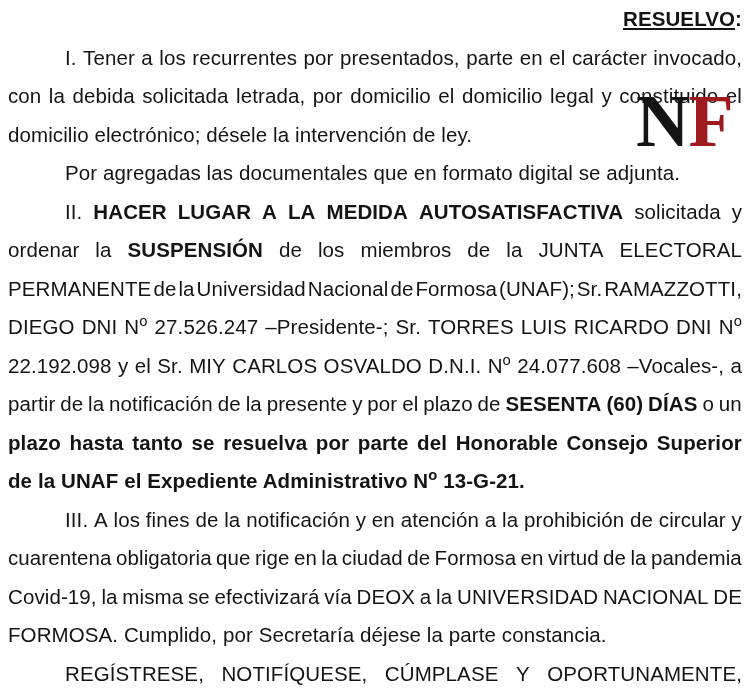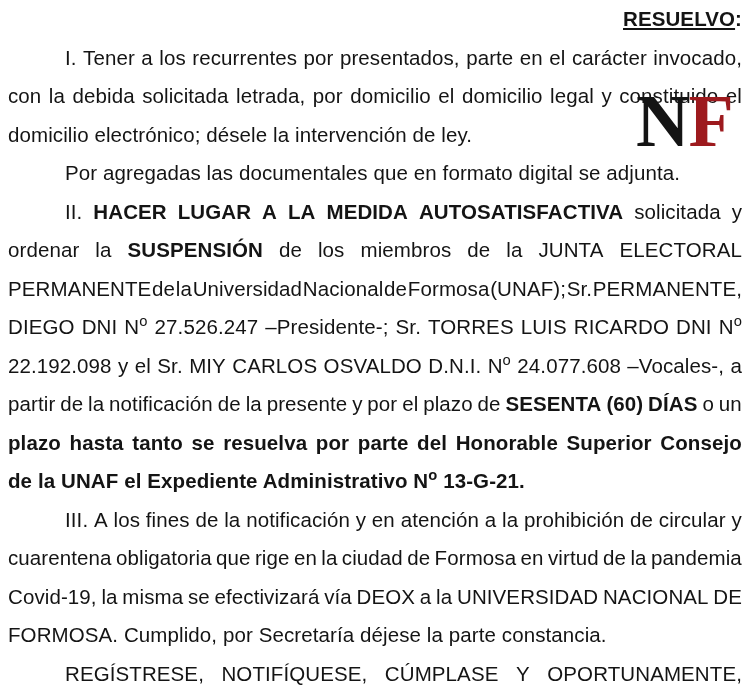--- a/index.html
+++ b/index.html
@@ -163,21 +163,21 @@
     <div class="doc-line justify">
       <span class="w">PERMANENTE</span>
       <span class="w">de</span>
       <span class="w">la</span>
       <span class="w">Universidad</span>
       <span class="w">Nacional</span>
       <span class="w">de</span>
       <span class="w">Formosa</span>
       <span class="w">(UNAF);</span>
       <span class="w">Sr.</span>
-      <span class="w">PERMANENTE,</span>
+      <span class="w">RAMAZZOTTI,</span>
     </div>
 
     <div class="doc-line justify">
       <span class="w">DIEGO</span>
       <span class="w">DNI</span>
       <span class="w">N<span class="ord">o</span></span>
       <span class="w">27.526.247</span>
       <span class="w">–Presidente-;</span>
       <span class="w">Sr.</span>
       <span class="w">TORRES</span>
@@ -225,22 +225,22 @@
     <div class="doc-line justify bold">
       <span class="w">plazo</span>
       <span class="w">hasta</span>
       <span class="w">tanto</span>
       <span class="w">se</span>
       <span class="w">resuelva</span>
       <span class="w">por</span>
       <span class="w">parte</span>
       <span class="w">del</span>
       <span class="w">Honorable</span>
+      <span class="w">Consejo</span>
       <span class="w">Superior</span>
-      <span class="w">Consejo</span>
     </div>
 
     <div class="doc-line bold">de la UNAF el Expediente Administrativo N<span class="ord">o</span> 13-G-21.</div>
 
     <div class="doc-line justify indent">
       <span class="w">III.</span>
       <span class="w">A</span>
       <span class="w">los</span>
       <span class="w">fines</span>
       <span class="w">de</span>

